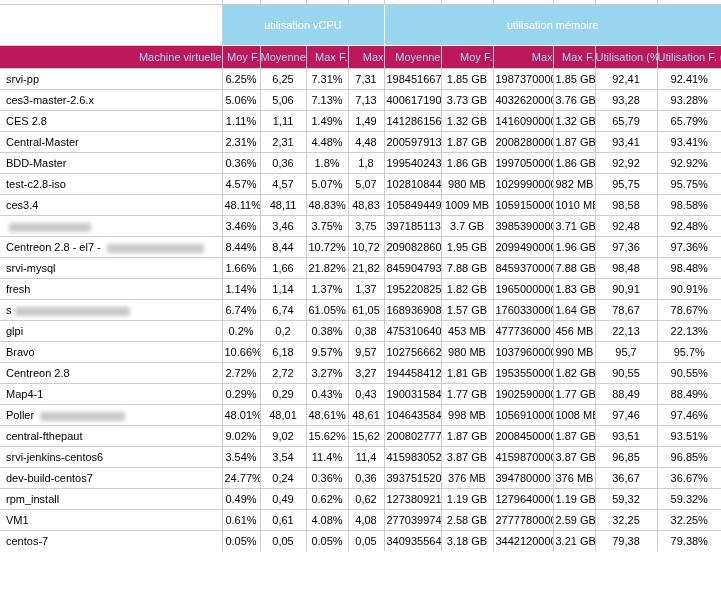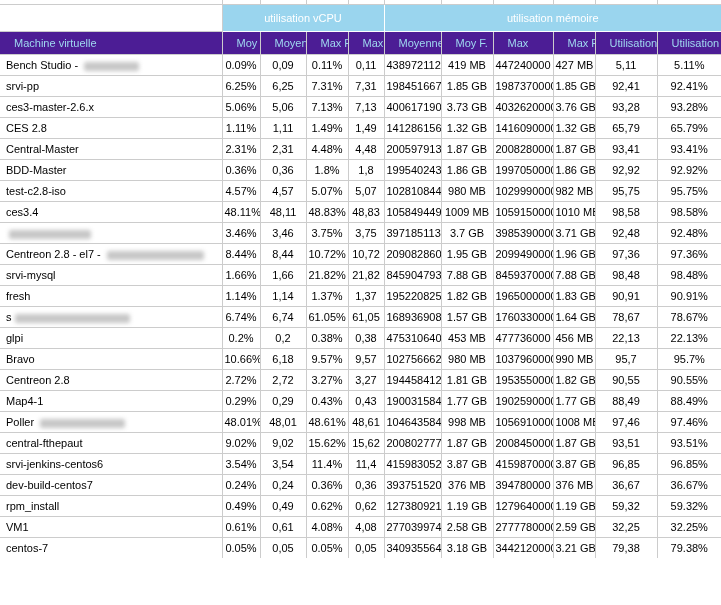--- a/index.html
+++ b/index.html
@@ -17,42 +17,42 @@
     table-layout: fixed;
     width: 721px;
     font-size: 11px;
   }
   
   tr.strip-row td { height: 4px; padding: 0; border: 1px solid #ccc; background: #fff; }
   tr.strip-row td.machine-strip { border-left: none; }
   
   tr.group-row th {
     height: 16px;
-    padding: 5px;
+    padding: 12px;
     background: #9ad5ee;
     color: #ffffff;
     font-weight: normal;
     font-size: 11px;
     text-align: center;
     border: 1px solid #ffffff;
   }
   tr.group-row th.machine-space {
     background: #ffffff;
     border: 1px solid #ccc;
     border-left: none;
   }
   
   tr.colhead-row th {
     height: 20px;
-    padding: 1px 14px;
-    background: #4c1d95;
+    padding: 1px 0;
+    background: #be185d;
     color: #9fd8f0;
     font-weight: normal;
     font-size: 11px;
-    text-align: left;
+    text-align: right;
     border: 1px solid #ccc;
     overflow: hidden;
     white-space: nowrap;
   }
   
   td.name-cell, td.num-cell {
     height: 18px;
     border: 1px solid #ccc;
     color: #000;
     overflow: hidden;
@@ -116,33 +116,20 @@
       <th>Moyenne</th>
       <th>Moy F.</th>
       <th>Max</th>
       <th>Max F.</th>
       <th>Utilisation (%)</th>
       <th>Utilisation F. (%)</th>
     </tr>
   </thead>
   <tbody>
       <tr>
-        <td class="name-cell"><span>Bench Studio - </span><span class="redacted" style="width: 55px;"></span></td>
-        <td class="num-cell">0.09%</td>
-        <td class="num-cell">0,09</td>
-        <td class="num-cell">0.11%</td>
-        <td class="num-cell">0,11</td>
-        <td class="num-cell">438972112</td>
-        <td class="num-cell">419 MB</td>
-        <td class="num-cell">447240000</td>
-        <td class="num-cell">427 MB</td>
-        <td class="num-cell">5,11</td>
-        <td class="num-cell">5.11%</td>
-      </tr>
-      <tr>
         <td class="name-cell"><span>srvi-pp</span></td>
         <td class="num-cell">6.25%</td>
         <td class="num-cell">6,25</td>
         <td class="num-cell">7.31%</td>
         <td class="num-cell">7,31</td>
         <td class="num-cell">1984516672</td>
         <td class="num-cell">1.85 GB</td>
         <td class="num-cell">1987370000</td>
         <td class="num-cell">1.85 GB</td>
         <td class="num-cell">92,41</td>
@@ -377,21 +364,21 @@
         <td class="num-cell">11,4</td>
         <td class="num-cell">4159830528</td>
         <td class="num-cell">3.87 GB</td>
         <td class="num-cell">4159870000</td>
         <td class="num-cell">3.87 GB</td>
         <td class="num-cell">96,85</td>
         <td class="num-cell">96.85%</td>
       </tr>
       <tr>
         <td class="name-cell"><span>dev-build-centos7</span></td>
-        <td class="num-cell">0.24%</td>
+        <td class="num-cell">24.77%</td>
         <td class="num-cell">0,24</td>
         <td class="num-cell">0.36%</td>
         <td class="num-cell">0,36</td>
         <td class="num-cell">393751520</td>
         <td class="num-cell">376 MB</td>
         <td class="num-cell">394780000</td>
         <td class="num-cell">376 MB</td>
         <td class="num-cell">36,67</td>
         <td class="num-cell">36.67%</td>
       </tr>

